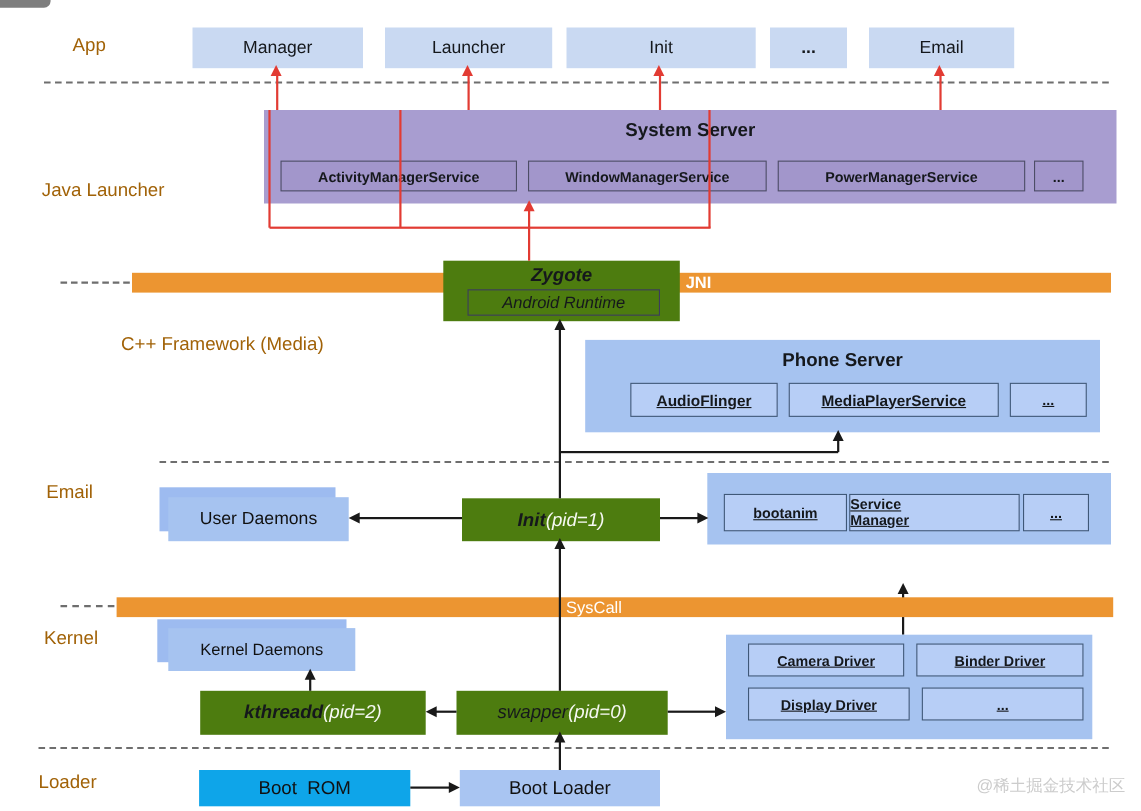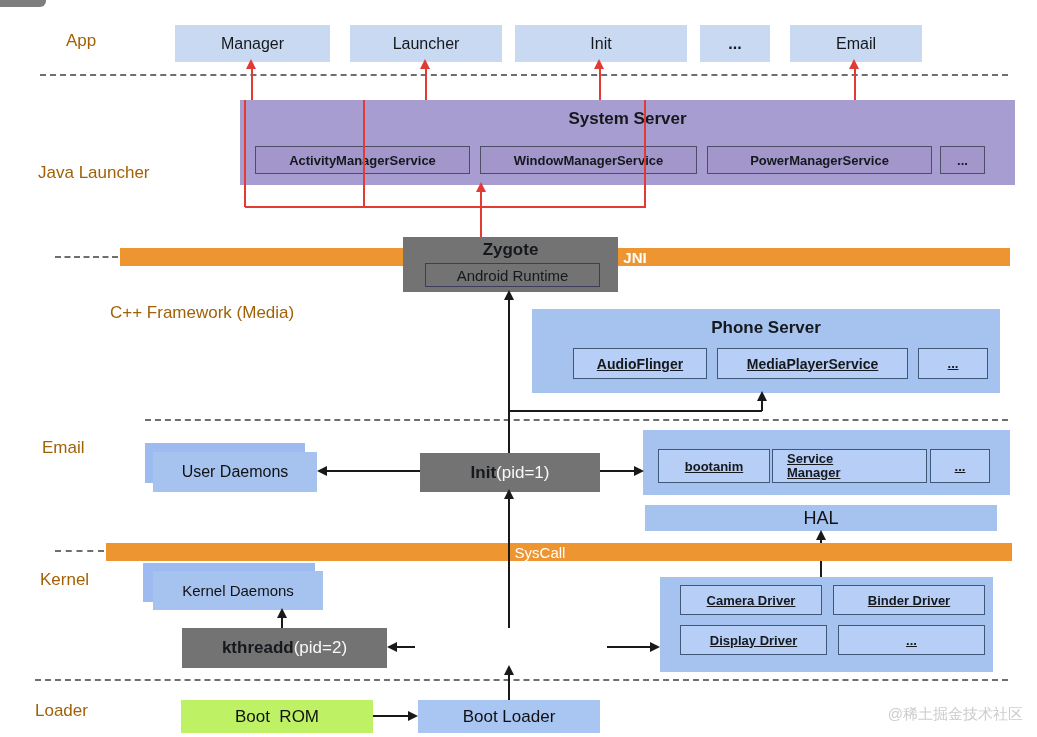--- a/index.html
+++ b/index.html
@@ -7,21 +7,21 @@
     position:relative;width:1037px;height:737px;background:#ffffff;overflow:hidden;
     font-family:"Liberation Sans",sans-serif;color:#111;
   }
   .abs{position:absolute;box-sizing:border-box;}
   .box{position:absolute;box-sizing:border-box;display:flex;align-items:center;justify-content:center;text-align:center;z-index:10;}
   .blue-app{background:#c9d9f2;color:#15181c;font-size:16px;}
   .blue{background:#a6c3f0;}
   .blue-sub{background:#b7cef6;border:1px solid #3f5878;font-weight:bold;font-size:13px;color:#15181c;text-decoration:underline;}
   .purple-outer{background:#a89dd0;}
   .purple-sub{background:#a296cb;border:1px solid #4d4d66;font-weight:bold;font-size:13px;color:#15181c;}
-  .proc{background:#737373;font-size:17px;color:#15181c;}
+  .proc{background:#4d7c0f;font-size:17px;color:#15181c;font-style:italic;}
   .layer-label{position:absolute;color:#a16207;font-weight:normal;font-size:17px;z-index:20;white-space:nowrap;}
   .bar{position:absolute;background:#ec9531;z-index:10;}
   .bar-text{position:absolute;color:#ffffff;font-size:15px;z-index:12;text-align:center;}
   .dashed{position:absolute;border-top:2px dashed #6e6e6e;z-index:8;}
   .hline,.vline{position:absolute;background:#191919;z-index:15;}
   .hline{height:2px;}
   .vline{width:2px;}
   .red-l{background:#e23b33 !important;z-index:30 !important;}
   .ah{position:absolute;width:0;height:0;z-index:15;}
   .ah.up{border-left:5px solid transparent;border-right:5px solid transparent;border-bottom:10px solid #191919;}
@@ -85,45 +85,48 @@
   <div class="box blue" style="left:145px;top:443px;width:160px;height:40px;background:#9dbbf0;"></div>
   <div class="box blue" style="left:153px;top:452px;width:164px;height:40px;font-size:16px;z-index:11;">User Daemons</div>
 
   <div class="box proc" style="left:420px;top:453px;width:180px;height:39px;">
     <span class="name-bold">Init</span>
       <span class="pid">(pid=1)</span>
   </div>
 
   <div class="box blue" style="left:643px;top:430px;width:367px;height:65px;"></div>
   <div class="box blue-sub" style="left:658px;top:449px;width:112px;height:34px;">bootanim</div>
-  <div class="box blue-sub" style="left:772px;top:449px;width:155px;height:34px;justify-content:flex-start;padding-left:14px;text-align:left;line-height:1.1;">
+  <div class="box blue-sub" style="left:772px;top:449px;width:155px;height:34px;justify-content:flex-start;padding-left:0;text-align:left;line-height:1.1;">
     <span style="width:72px;display:inline-block;">Service Manager</span>
   </div>
   <div class="box blue-sub" style="left:930px;top:449px;width:60px;height:34px;">...</div>
 
-  <div class="box blue" style="left:645px;top:505px;width:352px;height:26px;font-size:18px;">HAL</div>
 
   <div class="bar" style="left:106px;top:543px;width:906px;height:18px;"></div>
   <div class="bar-text" style="left:490px;top:544px;width:100px;">SysCall</div>
 
   <div class="box blue" style="left:143px;top:563px;width:172px;height:39px;background:#9dbbf0;"></div>
   <div class="box blue" style="left:153px;top:571px;width:170px;height:39px;font-size:15px;z-index:11;">Kernel Daemons</div>
 
   <div class="box proc" style="left:182px;top:628px;width:205px;height:40px;">
     <span class="name-bold">kthreadd</span>
       <span class="pid">(pid=2)</span>
   </div>
+  <div class="box proc" style="left:415px;top:628px;width:192px;height:40px;">
+    <span>swapper</span>
+      <span class="pid">(pid=0)</span>
+  </div>
 
   <div class="box blue" style="left:660px;top:577px;width:333px;height:95px;"></div>
   <div class="box blue-sub" style="left:680px;top:585px;width:142px;height:30px;">Camera Driver</div>
   <div class="box blue-sub" style="left:833px;top:585px;width:152px;height:30px;">Binder Driver</div>
   <div class="box blue-sub" style="left:680px;top:625px;width:147px;height:30px;">Display Driver</div>
   <div class="box blue-sub" style="left:838px;top:625px;width:147px;height:30px;">...</div>
 
-  <div class="box blue" style="left:181px;top:700px;width:192px;height:33px;font-size:17px;background:#bef264;white-space:pre;">Boot  ROM</div>
+  <div class="box blue" style="left:181px;top:700px;width:192px;height:33px;font-size:17px;background:#0ea5e9;white-space:pre;">Boot  ROM</div>
   <div class="box blue" style="left:418px;top:700px;width:182px;height:33px;font-size:17px;background:#a9c5f2;">Boot Loader</div>
 
   <div class="hline red-l" style="left:245px;top:206px;width:401px;"></div>
   <div class="vline red-l" style="left:244px;top:100px;height:107px;"></div>
   <div class="vline red-l" style="left:363px;top:100px;height:107px;"></div>
   <div class="vline red-l" style="left:644px;top:100px;height:107px;"></div>
   <div class="vline red-l" style="left:480px;top:190px;height:47px;"></div>
   <div class="ah up red-a" style="left:476px;top:182px;"></div>
 
   <div class="vline red-l" style="left:251px;top:68px;height:32px;"></div>

